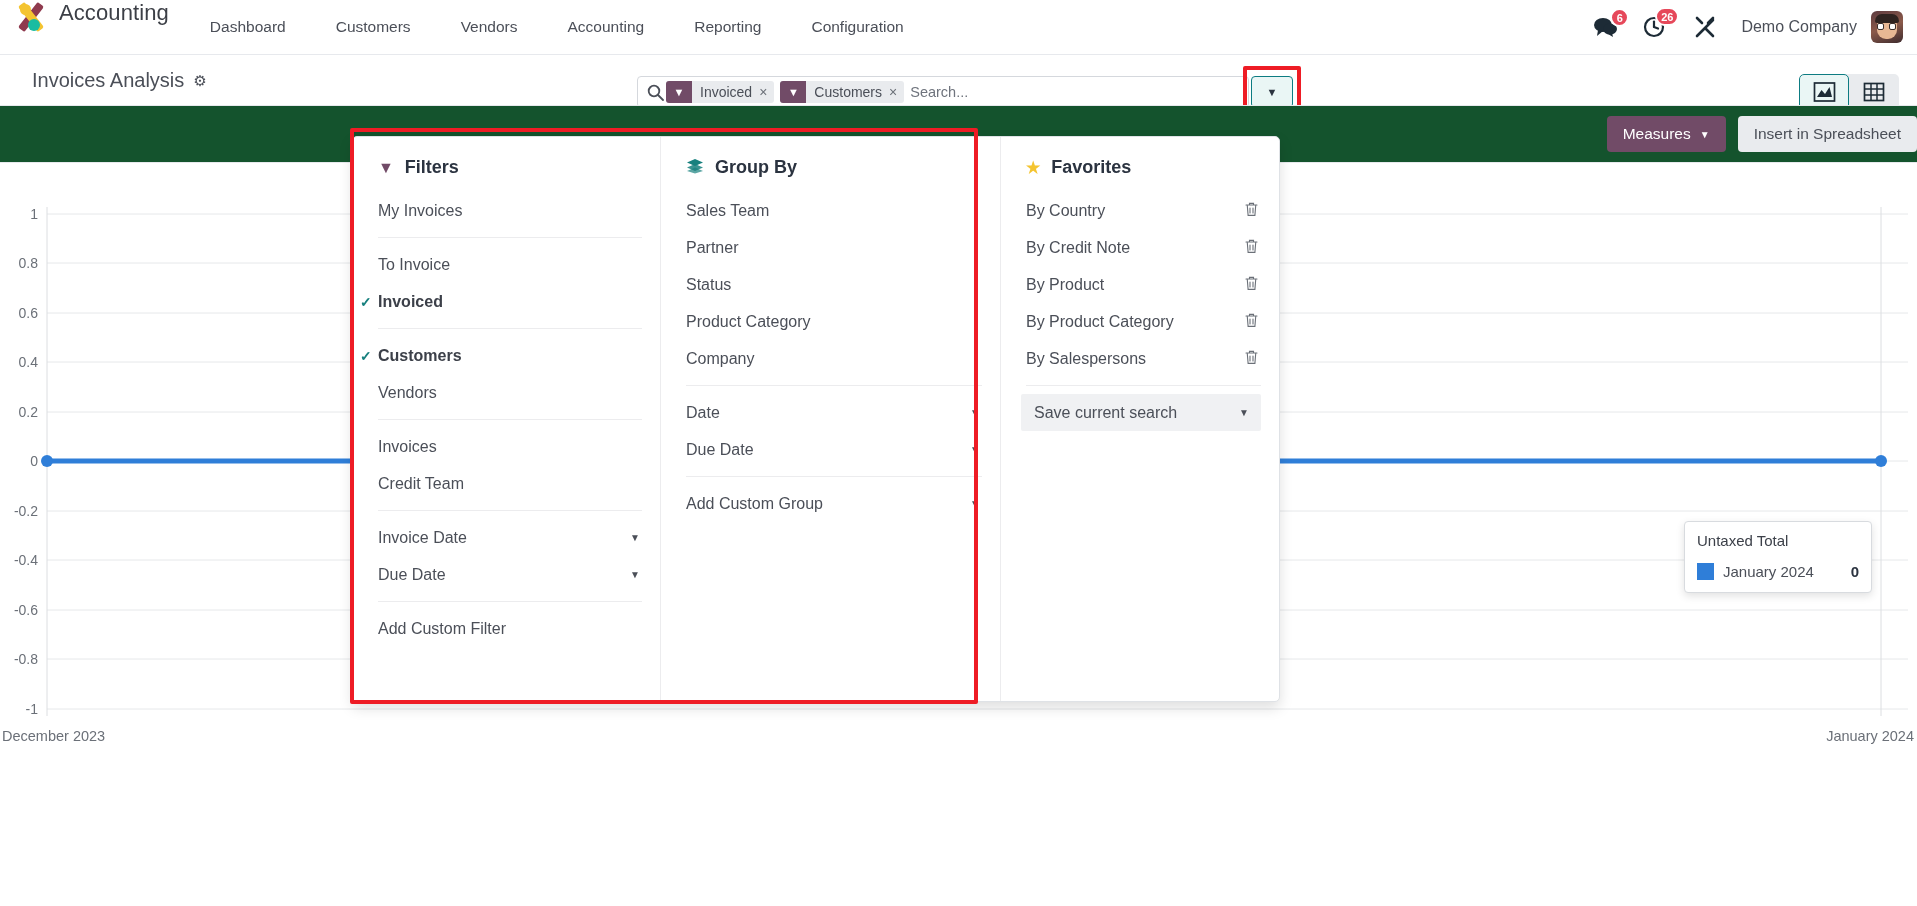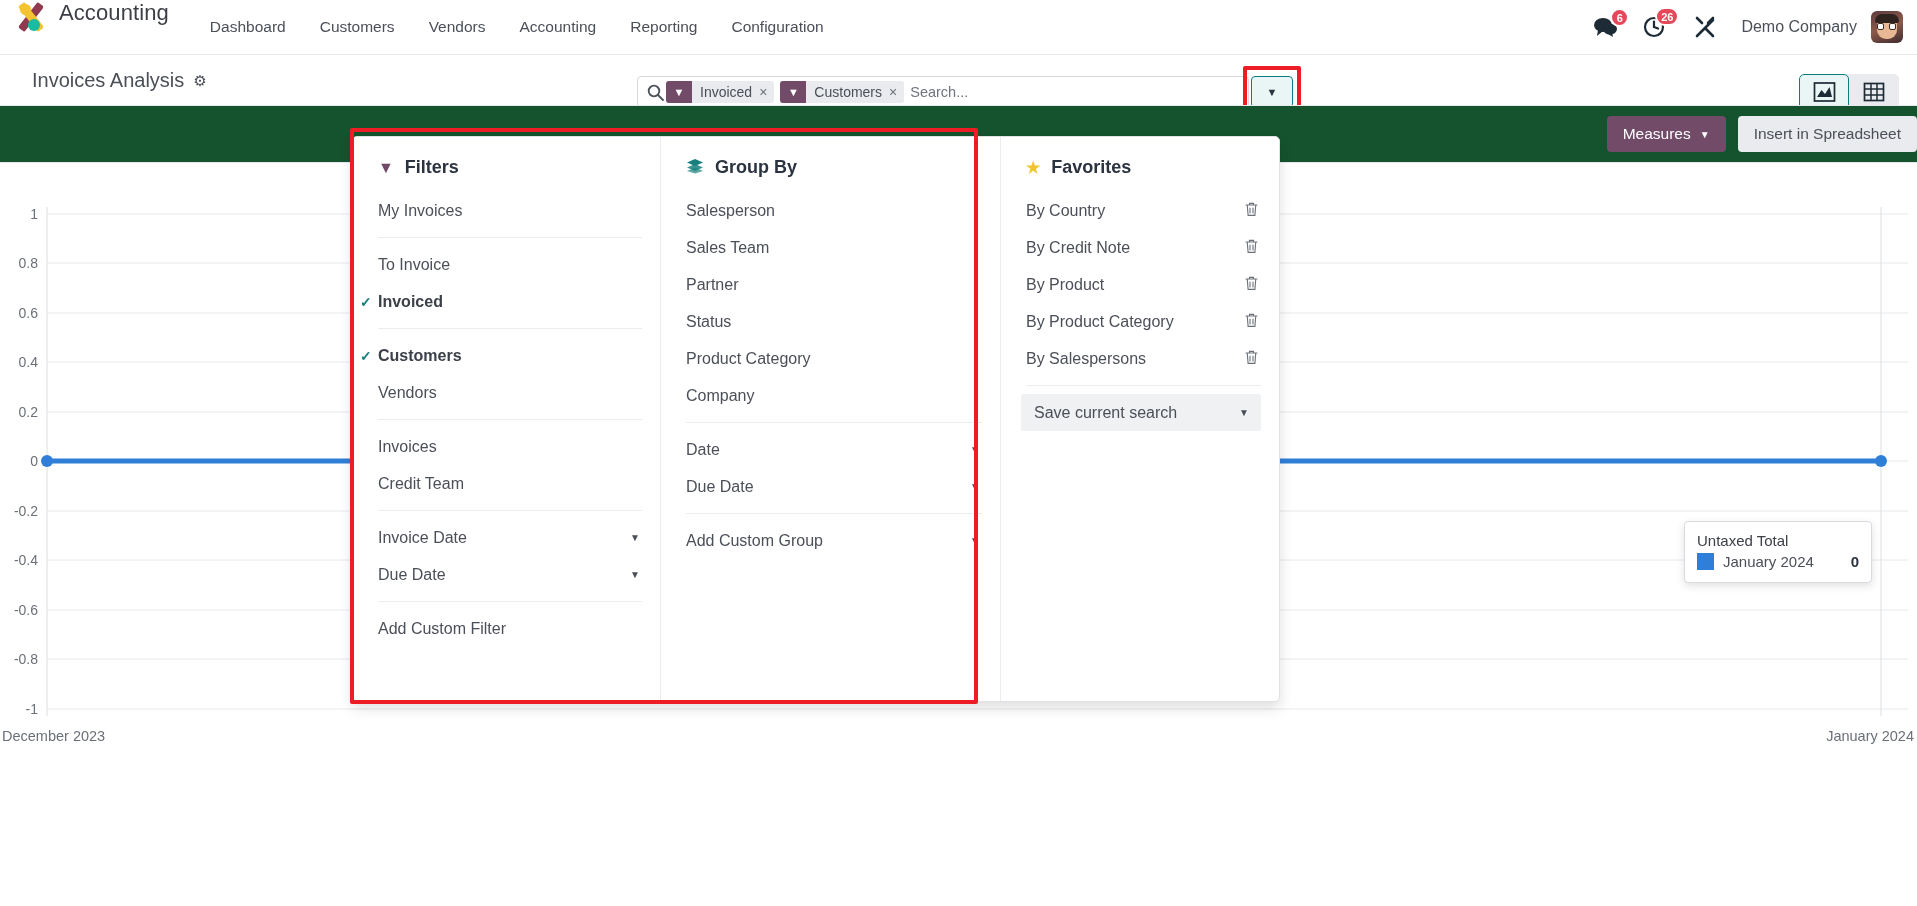--- a/index.html
+++ b/index.html
@@ -24,21 +24,21 @@
     position:absolute; width: 8px; height: 32px; border-radius: 2px; top: 1px;
   }
   .brand-logo .bar-a { background:#8f3a4e; left: 13px; transform: rotate(38deg); }
   .brand-logo .bar-b { background:#f4c430; left: 13px; transform: rotate(-38deg); }
   .brand-logo .dot-a { position:absolute; width:11px; height:11px; border-radius:50%; background:#f4c430; left:6px; top:4px; }
   .brand-logo .dot-b { position:absolute; width:12px; height:12px; border-radius:50%; background:#19bca1; left:14px; top:19px; }
   .brand-name {
     font-size: 22px; color: #3c3f46; margin-left: 11px; margin-right: 24px;
     letter-spacing: .1px;
   }
-  .nav-menu { display: flex; align-items: center; gap: 0px; }
+  .nav-menu { display: flex; align-items: center; gap: 16px; }
   .nav-item {
     font-size: 15.5px; color: #4b4f58; padding: 8px 17px; cursor: pointer;
     white-space: nowrap;
   }
   .nav-right { margin-left: auto; display: flex; align-items: center; gap: 4px; padding-right: 14px; }
   .nav-icon-wrap { position: relative; padding: 6px 10px; cursor: pointer; display:flex; align-items:center; }
   .badge {
     position: absolute; top: -2px; right: 0px;
     background: #e6485a; color: #fff; border-radius: 10px;
     font-size: 11px; font-weight: bold; min-width: 19px; height: 19px;
@@ -199,21 +199,21 @@
   }
 
   
   .chart-tooltip {
     position: absolute; left: 1684px; top: 521px;
     width: 188px; padding: 10px 12px 12px 12px;
     background: #fff; border: 1px solid #d8dbdf; border-radius: 4px;
     box-shadow: 0 3px 8px rgba(0,0,0,.12);
     z-index: 30;
   }
-  .tt-title { font-size: 15px; color: #3c4049; margin-bottom: 4px; }
+  .tt-title { font-size: 15px; color: #3c4049; margin-bottom: 14px; }
   .tt-row { display: flex; align-items: center; gap: 9px; font-size: 15px; color: #4b4f58; }
   .tt-swatch { width: 17px; height: 17px; background: #2f7ed8; display:inline-block; }
   .tt-val { margin-left: auto; font-weight: bold; color:#2b3340; }
 </style>
 </head>
 <body>
 
 <div class="navbar">
   <div class="brand-logo">
     <div class="bar-a"></div>
@@ -447,23 +447,20 @@
         <svg width="18" height="16" viewBox="0 0 18 16">
           <polygon points="9,1 17,4.5 9,8 1,4.5" fill="#17807e"></polygon>
           <polygon points="9,6 17,9.5 9,13 1,9.5" fill="#17807e" opacity=".85"></polygon>
           <polygon points="9,9.5 17,13 9,15.5 1,13" fill="#17807e" opacity=".7"></polygon>
         </svg>
       </span>
       <span>Group By</span>
     </div>
 
     <div class="menu-item">
-      <span>Salesperson</span>
-    </div>
-    <div class="menu-item">
       <span>Sales Team</span>
     </div>
     <div class="menu-item">
       <span>Partner</span>
     </div>
     <div class="menu-item">
       <span>Status</span>
     </div>
     <div class="menu-item">
       <span>Product Category</span>

